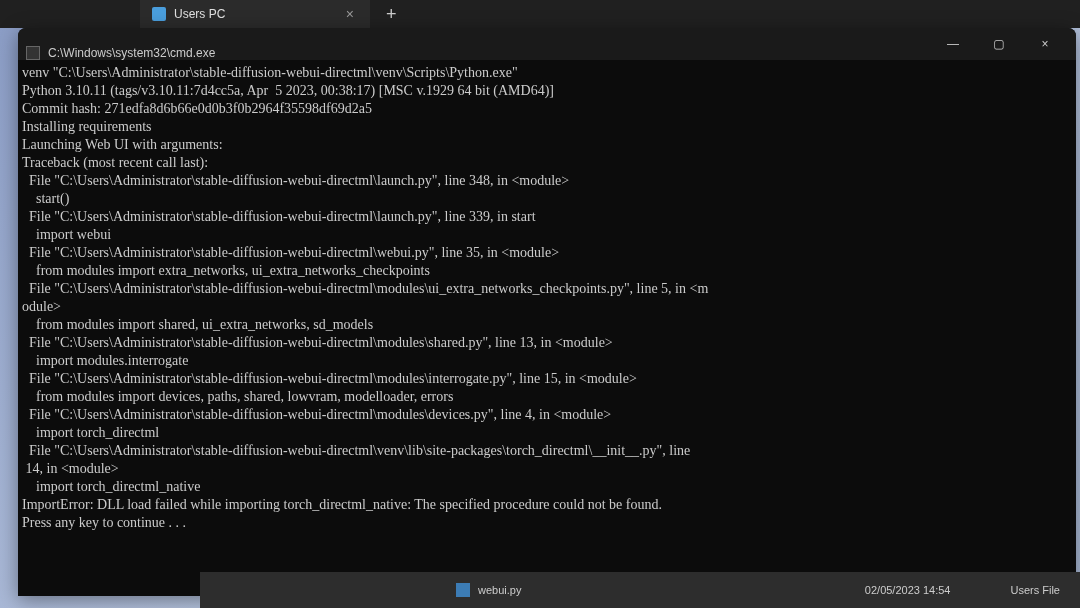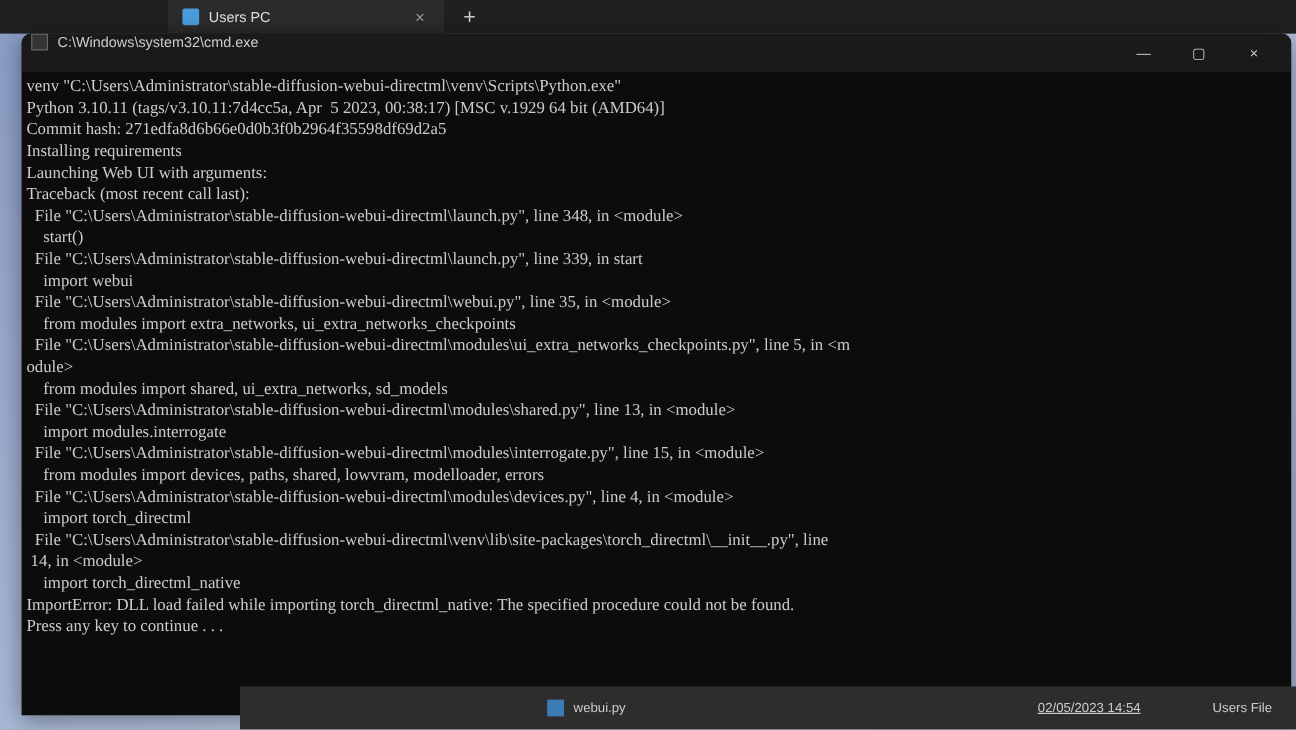--- a/index.html
+++ b/index.html
@@ -65,21 +65,21 @@
       background: #0c0c0c;
       border-radius: 8px 8px 0 0;
       overflow: hidden;
       box-shadow: 0 4px 20px rgba(0,0,0,0.4);
       z-index: 2;
     }
     .cmd-title-bar {
       height: 32px;
       background: #1a1a1a;
       display: flex;
-      align-items: flex-start;
+      align-items: flex-end;
       padding: 0 8px;
       color: #ccc;
       font-size: 12px;
     }
     .cmd-icon {
       width: 14px;
       height: 14px;
       background: #333;
       border: 1px solid #666;
       margin-right: 8px;
@@ -133,21 +133,21 @@
       color: #ccc;
     }
     .bg-file-icon {
       width: 14px;
       height: 14px;
       background: #3c7cb5;
       margin-right: 8px;
       margin-left: 236px;
     }
     .bg-file-name { flex: 1; }
-    .bg-file-date { margin-right: 60px; text-decoration: underline; }
+    .bg-file-date { margin-right: 60px; }
   </style>
 </head>
 <body>
 
 <div class="tab-bar">
   <div class="tab">
     <div class="tab-icon"></div>
     <span>Users PC</span>
     <span class="tab-close">×</span>
   </div>

